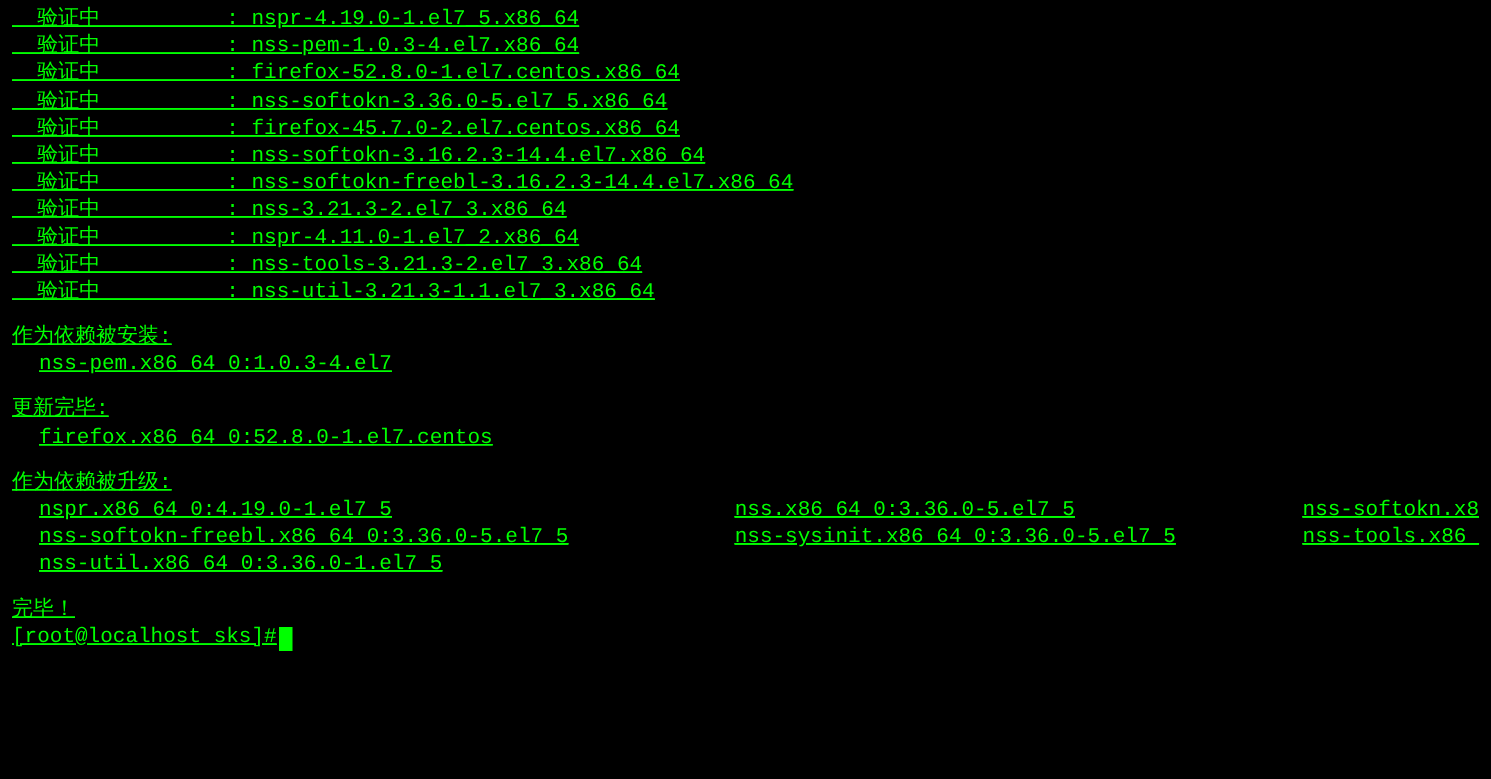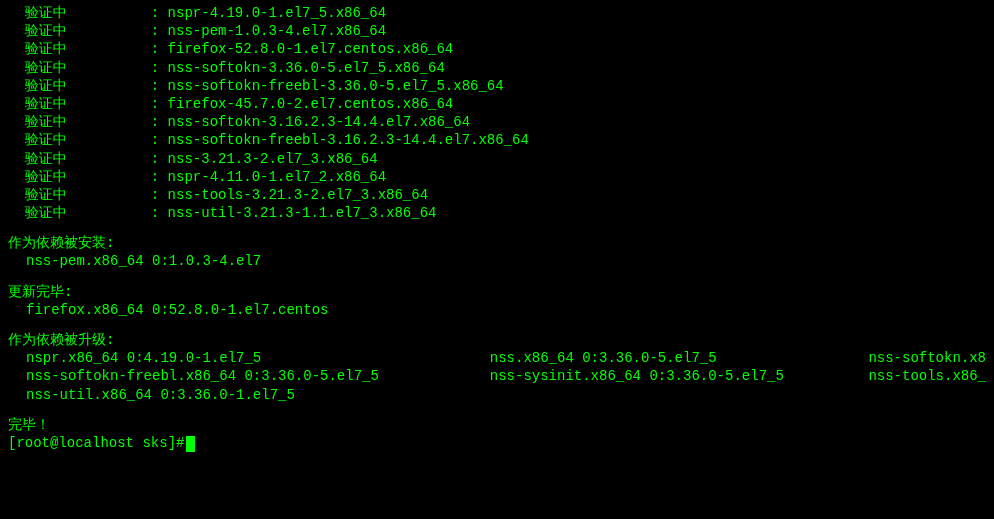--- a/index.html
+++ b/index.html
@@ -1,18 +1,19 @@
 <!DOCTYPE html>
 <html><head>
   <meta charset="utf-8">
   <style>
     * {
       margin: 0;
       padding: 0;
       box-sizing: border-box;
+      text-decoration: underline;
     }
     body {
       background: #000;
       color: #00ff00;
       font-family: 'Courier New', monospace;
       font-size: 14px;
       line-height: 1.3;
       padding: 4px 8px;
       width: 994px;
       height: 519px;
@@ -54,21 +55,20 @@
     }
   </style>
 </head>
 <body>
 
 <div id="verify-container">
     <div class="verify-line">  验证中          : nspr-4.19.0-1.el7_5.x86_64</div>
     <div class="verify-line">  验证中          : nss-pem-1.0.3-4.el7.x86_64</div>
     <div class="verify-line">  验证中          : firefox-52.8.0-1.el7.centos.x86_64</div>
     <div class="verify-line">  验证中          : nss-softokn-3.36.0-5.el7_5.x86_64</div>
-    <div class="verify-line">  验证中          : nss-softokn-freebl-3.36.0-5.el7_5.x86_64</div>
     <div class="verify-line">  验证中          : firefox-45.7.0-2.el7.centos.x86_64</div>
     <div class="verify-line">  验证中          : nss-softokn-3.16.2.3-14.4.el7.x86_64</div>
     <div class="verify-line">  验证中          : nss-softokn-freebl-3.16.2.3-14.4.el7.x86_64</div>
     <div class="verify-line">  验证中          : nss-3.21.3-2.el7_3.x86_64</div>
     <div class="verify-line">  验证中          : nspr-4.11.0-1.el7_2.x86_64</div>
     <div class="verify-line">  验证中          : nss-tools-3.21.3-2.el7_3.x86_64</div>
     <div class="verify-line">  验证中          : nss-util-3.21.3-1.1.el7_3.x86_64</div>
   </div>
 
 <div class="section-header">作为依赖被安装:</div>

